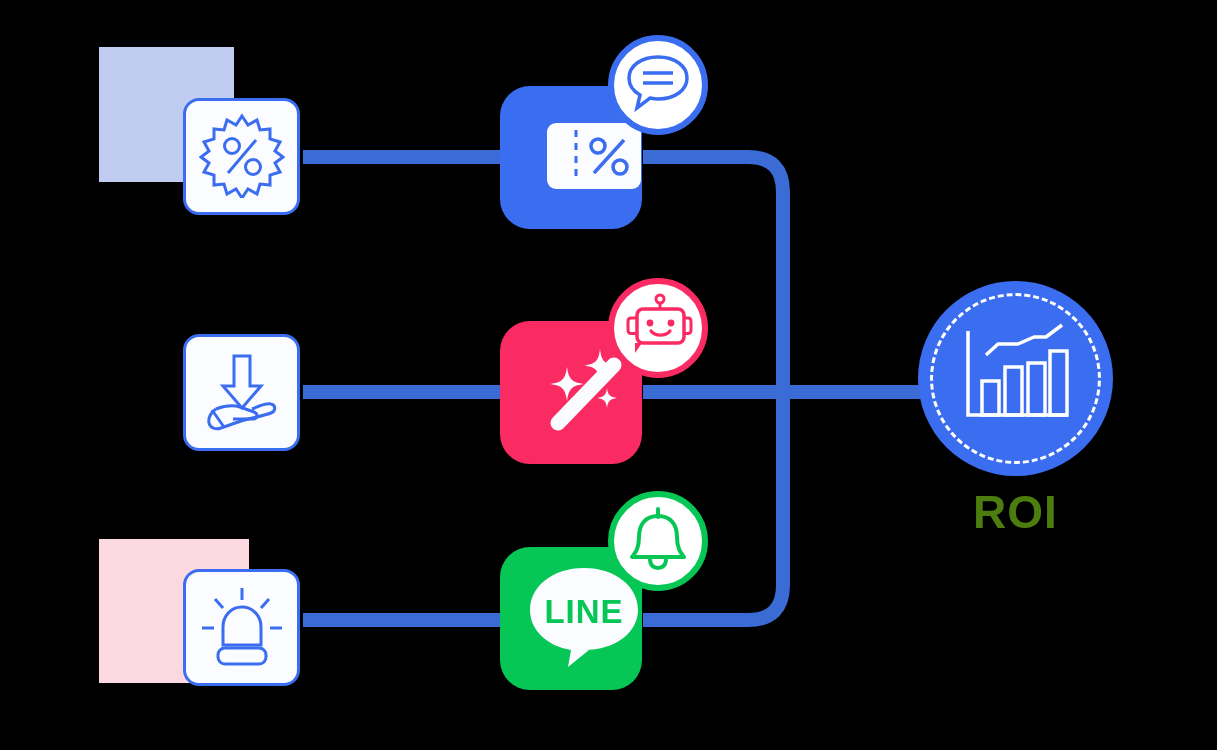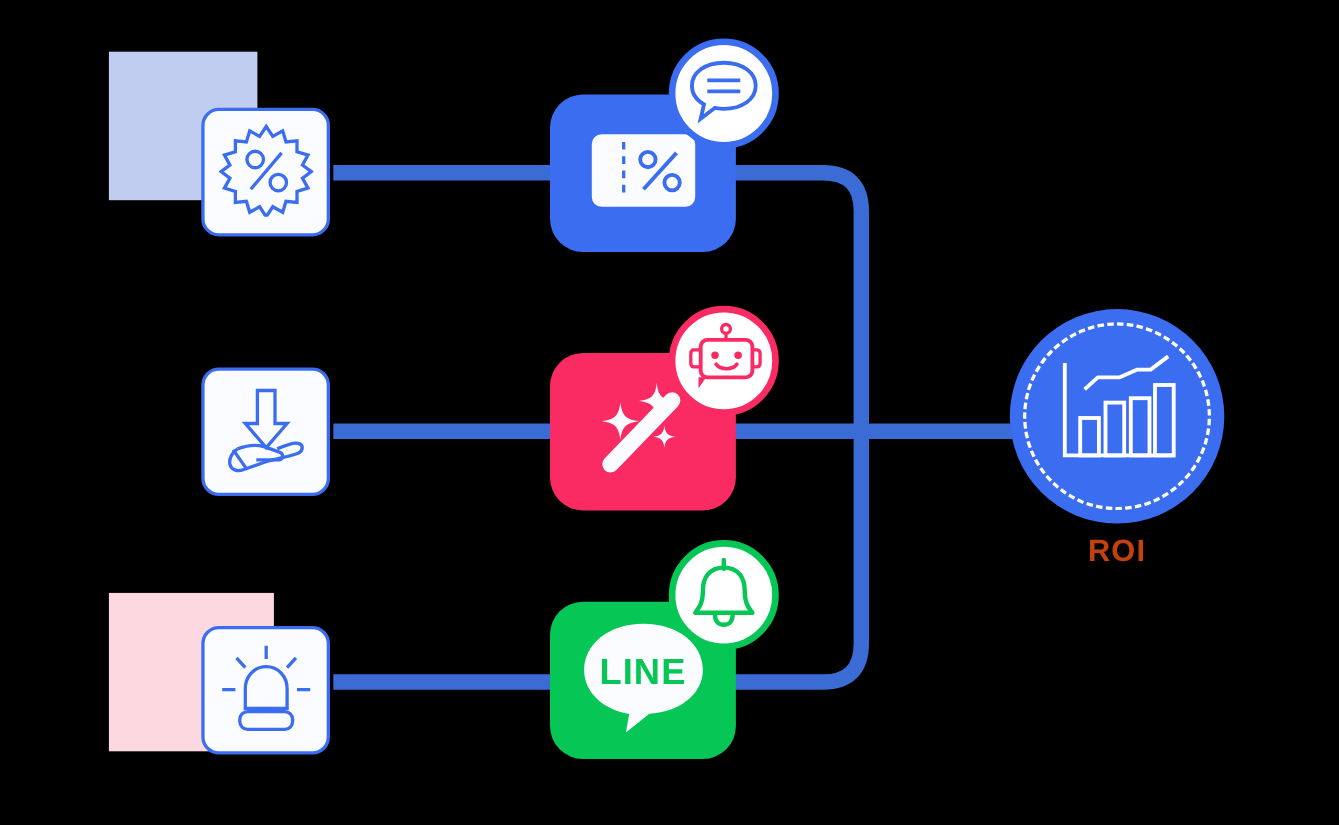--- a/index.html
+++ b/index.html
@@ -10,39 +10,39 @@
   .bg-blue{left:99px;top:47px;width:135px;height:135px;background:#c0cdf0;}
   .bg-pink{left:99px;top:539px;width:150px;height:144px;background:#fcd9e1;}
 
   .card{position:absolute;width:117px;height:117px;background:#fbfcff;
         border:3px solid #3b6df0;border-radius:16px;box-sizing:border-box;
         display:flex;align-items:center;justify-content:center;}
   .card-discount{left:183px;top:98px;}
   .card-acquire{left:183px;top:334px;}
   .card-alert{left:183px;top:569px;}
 
-  .chan{position:absolute;width:169px;height:143px;border-radius:30px;
-        display:flex;align-items:center;justify-content:center;}
+  .chan{position:absolute;width:142px;height:143px;border-radius:30px;
+        display:flex;align-items:center;justify-content:flex-end;}
   .chan-coupon{left:500px;top:86px;background:#3b6df0;}
   .chan-ai{left:500px;top:321px;background:#fa2b63;}
   .chan-line{left:500px;top:547px;background:#06c755;}
 
   .badge{position:absolute;width:100px;height:100px;border-radius:50%;
          background:#ffffff;box-sizing:border-box;
          display:flex;align-items:center;justify-content:center;}
   .badge-chat{left:608px;top:35px;border:6px solid #3b6df0;}
   .badge-bot{left:608px;top:278px;border:6px solid #fa2b63;}
   .badge-bell{left:608px;top:491px;border:6px solid #06c755;}
 
   .roi-circle{position:absolute;left:918px;top:281px;width:195px;height:195px;
        border-radius:50%;background:#3b6df0;display:flex;align-items:center;justify-content:center;}
   .roi-dash{position:absolute;left:12px;top:12px;width:171px;height:171px;
        border:3px dashed #ffffff;border-radius:50%;box-sizing:border-box;}
   .roi-label{position:absolute;left:918px;top:485px;width:195px;text-align:center;
-       color:#c2410c;font-size:28px;font-weight:bold;letter-spacing:1px;}
+       color:#4d7c0f;font-size:46px;font-weight:bold;letter-spacing:1px;}
 
   svg.wires{position:absolute;left:0;top:0;width:1217px;height:750px;}
   .ic{display:block;}
 </style>
 </head>
 <body>
 
 <div id="stage">
 
   <div class="bgsq bg-blue"></div>

